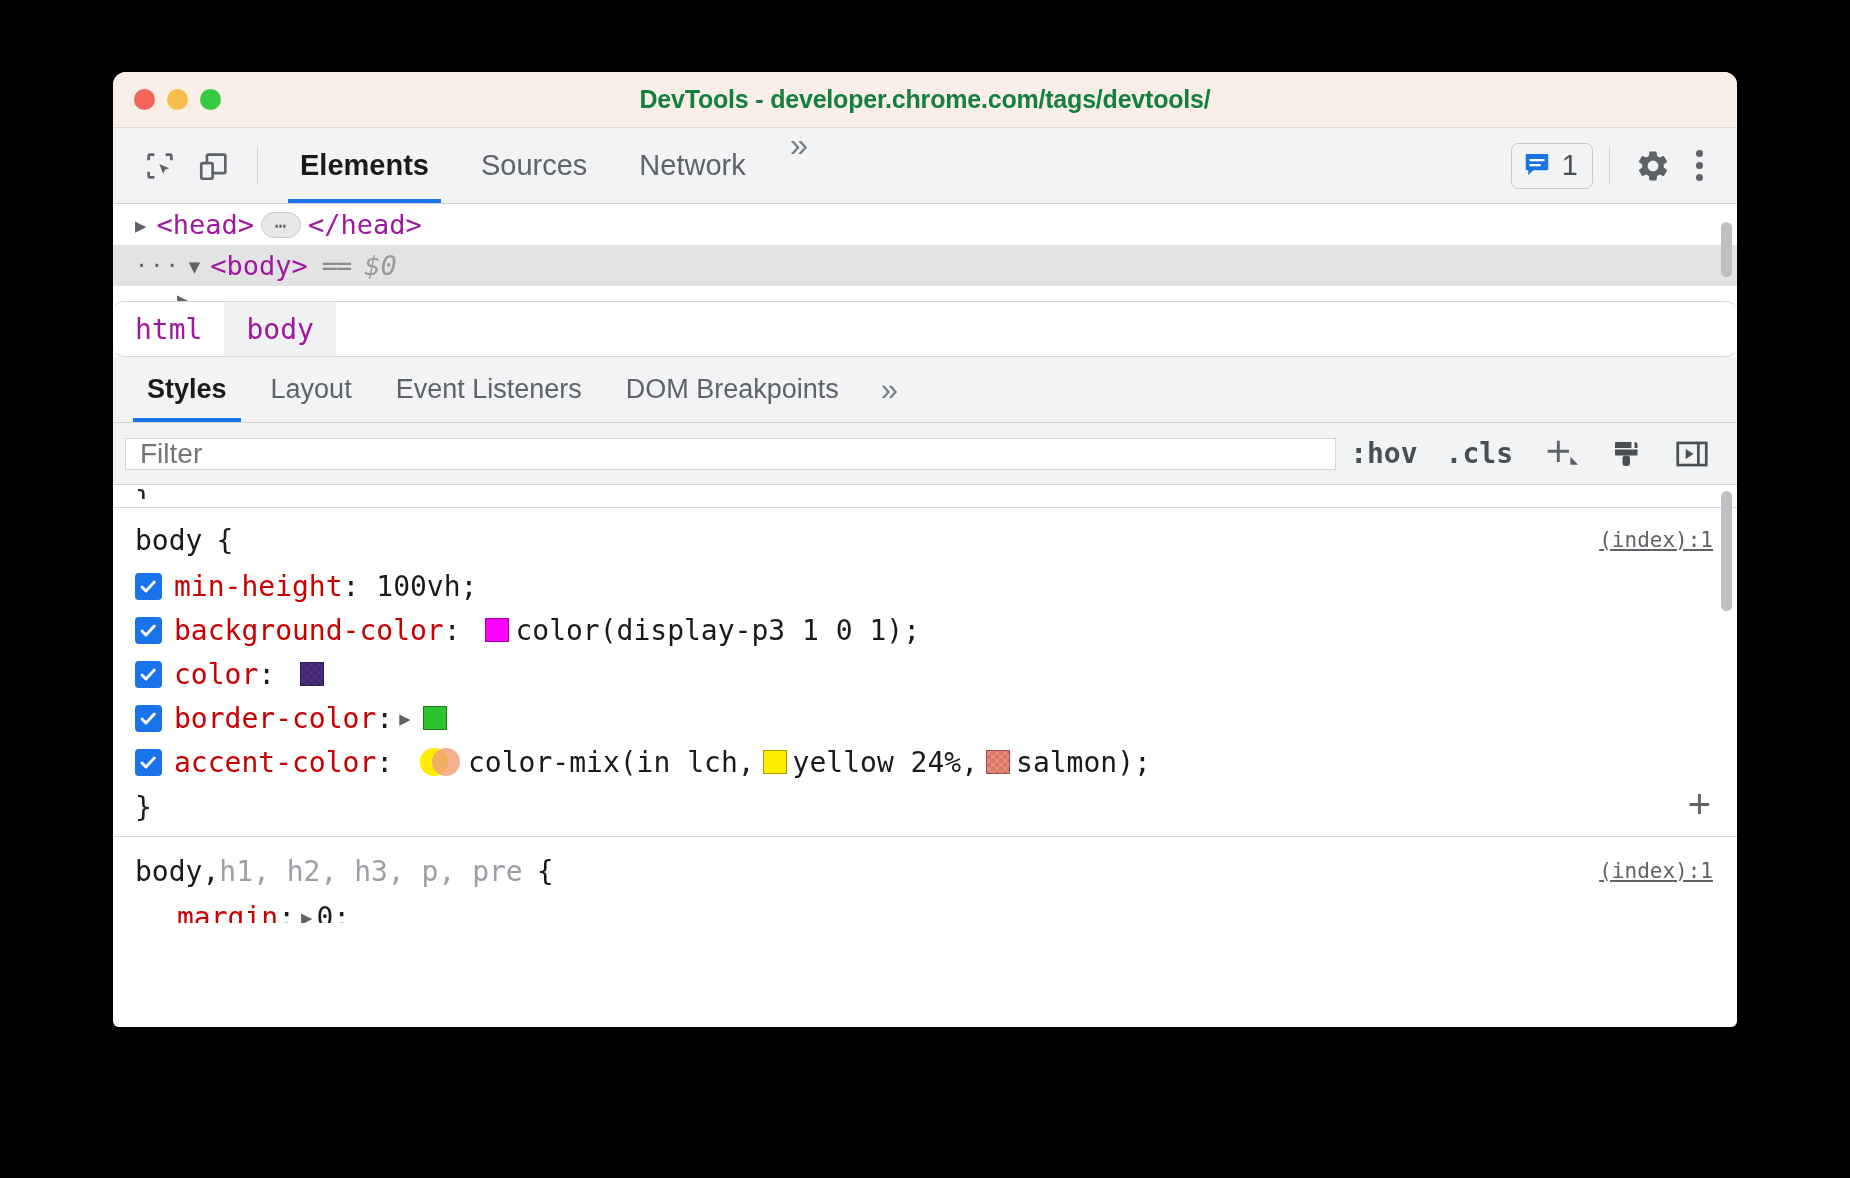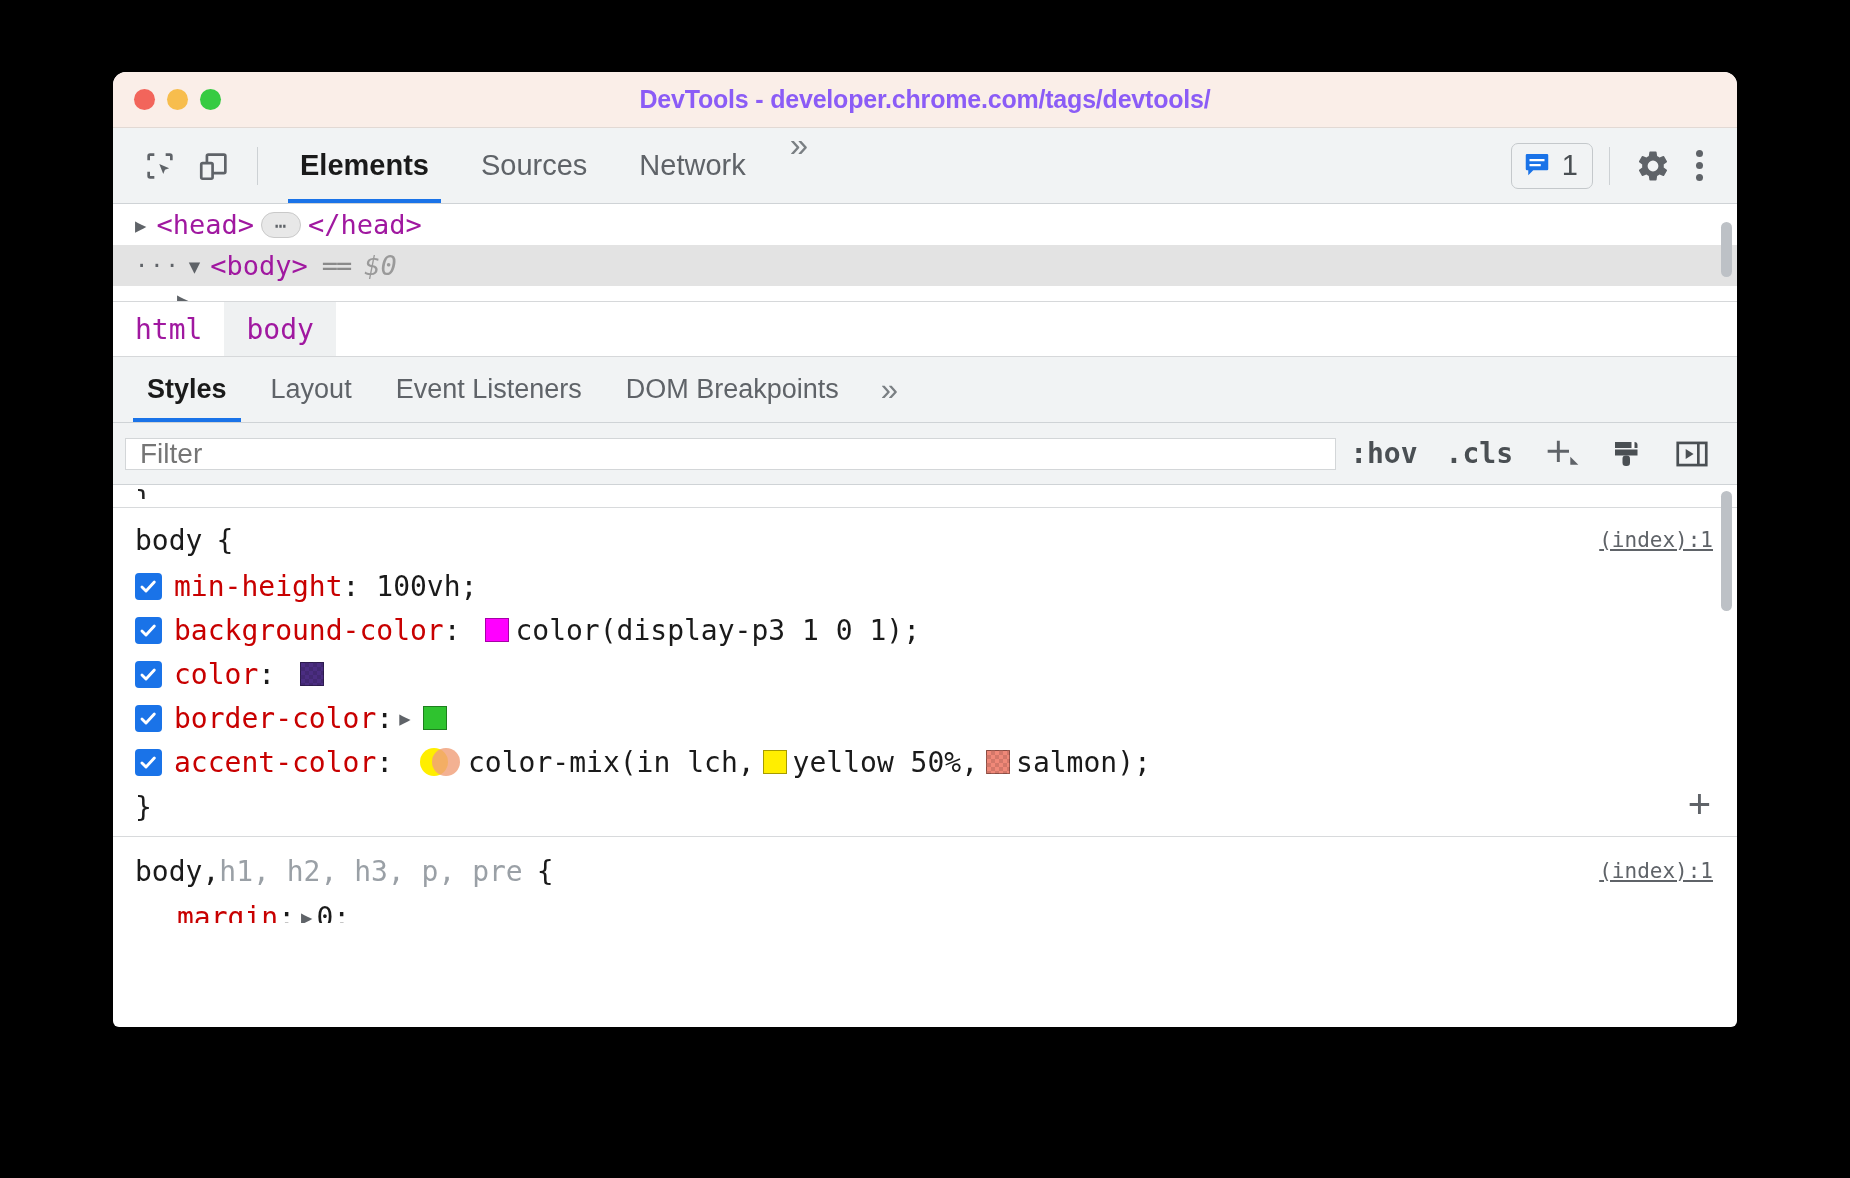--- a/index.html
+++ b/index.html
@@ -27,21 +27,21 @@
     height:56px; background:#faeee8;
     display:flex; align-items:center;
     position:relative;
     border-bottom:1px solid #e2d9d4;
   }
   .traffic { display:flex; gap:12px; margin-left:21px; }
   .dot { width:21px; height:21px; border-radius:50%; }
   .dot.red{background:#f2655b;} .dot.yellow{background:#f7bd4d;} .dot.green{background:#36cb42;}
   .title {
     position:absolute; left:0; right:0; text-align:center;
-    font-size:25px; font-weight:bold; color:#8b5cf6;
+    font-size:25px; font-weight:bold; color:#15803d;
     letter-spacing:-0.2px;
     pointer-events:none;
   }
 
   
   .dt-toolbar {
     height:76px; background:#f1f3f4;
     display:flex; align-items:center;
     border-bottom:1px solid #cfd3d6;
     position:relative;
@@ -98,20 +98,21 @@
   .dom-scroll {
     position:absolute; right:5px; top:18px; width:11px; height:55px;
     background:#bdc1c6; border-radius:6px;
   }
 
   
   .crumbs {
     height:56px; background:#fff; display:flex; align-items:stretch;
     border-top:1px solid #d6d8da; border-bottom:1px solid #d6d8da;
     font-family:"DejaVu Sans Mono", monospace;
+    border-radius:11px;
   }
   .crumb {
     display:flex; align-items:center; padding:0 22px;
     font-size:28px; color:#a018a0; cursor:pointer;
   }
   .crumb.active { background:#eff1f2; }
 
   
   .pane-tabs {
     height:66px; background:#f1f3f4; display:flex; align-items:stretch;
@@ -401,21 +402,21 @@
               </svg>
           </span>
           <span class="prop">accent-color</span>
           <span class="val">:&nbsp;</span>
           <span class="mix-swatch">
             <i class="a" style="background:#ffee00"></i>
             <i class="b" style="background:#f0a07a;opacity:.82"></i>
           </span>
           <span class="val">color-mix(in lch, </span>
           <span class="swatch" style="background:#ffee00"></span>
-          <span class="val">yellow 50%, </span>
+          <span class="val">yellow 24%, </span>
           <span class="swatch checker" style="background-color:#f08878"></span>
           <span class="val">salmon);</span>
         </div>
 
         <div class="decl" style="height:46px">
           <span class="brace">}</span>
           <span class="plus-right">+</span>
         </div>
       </div>
 

